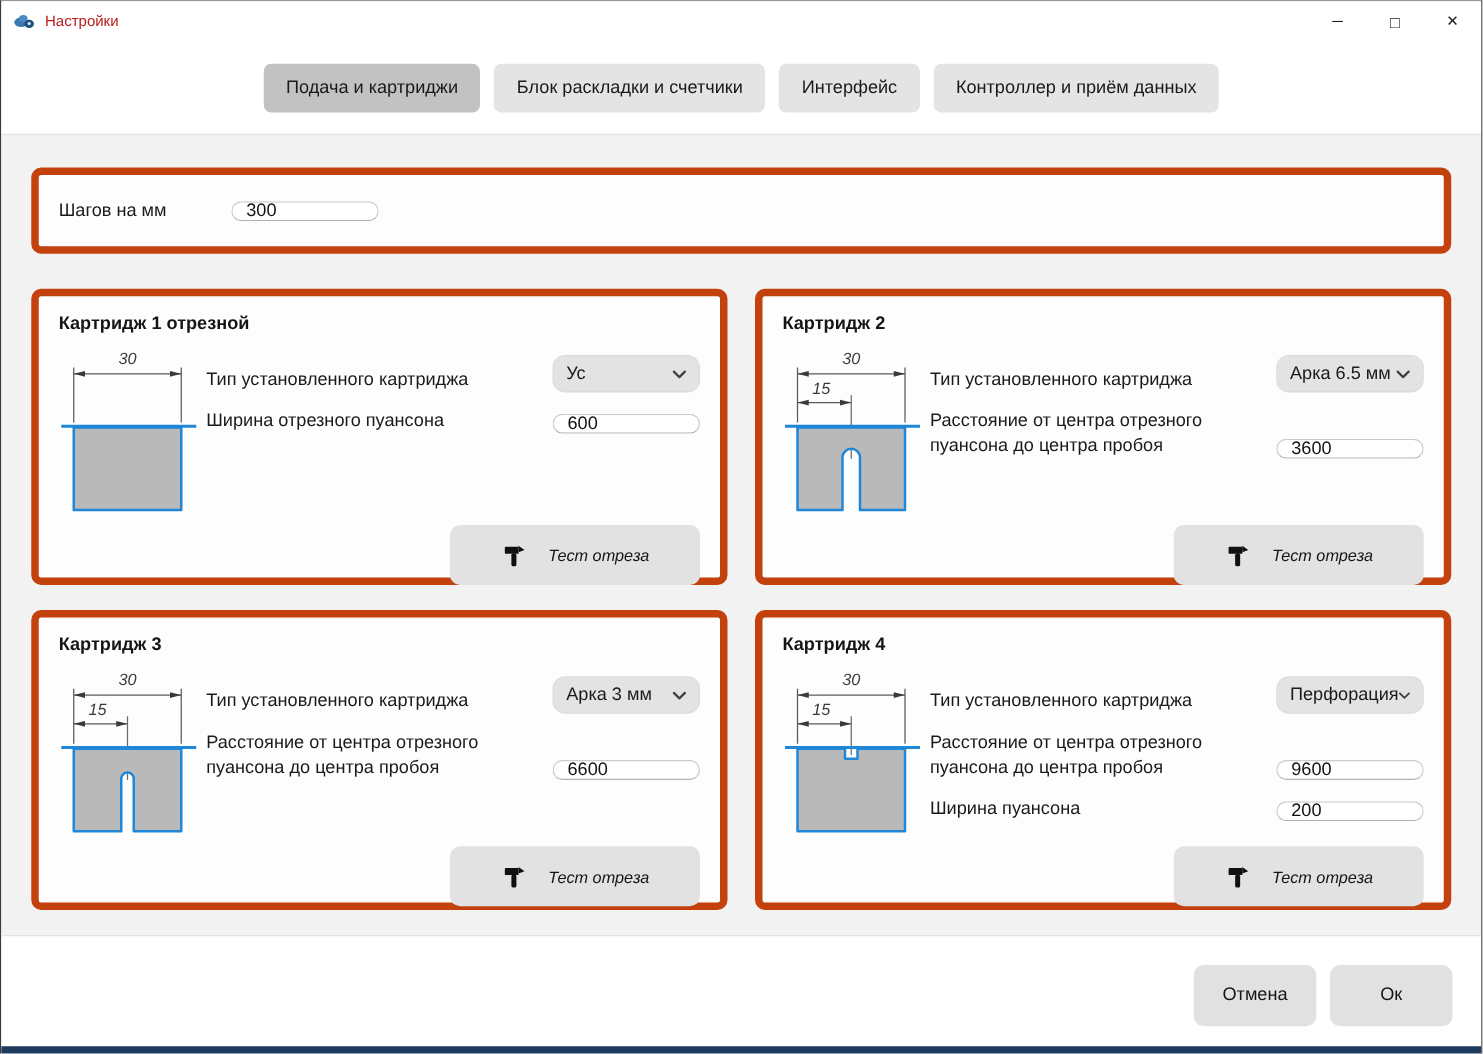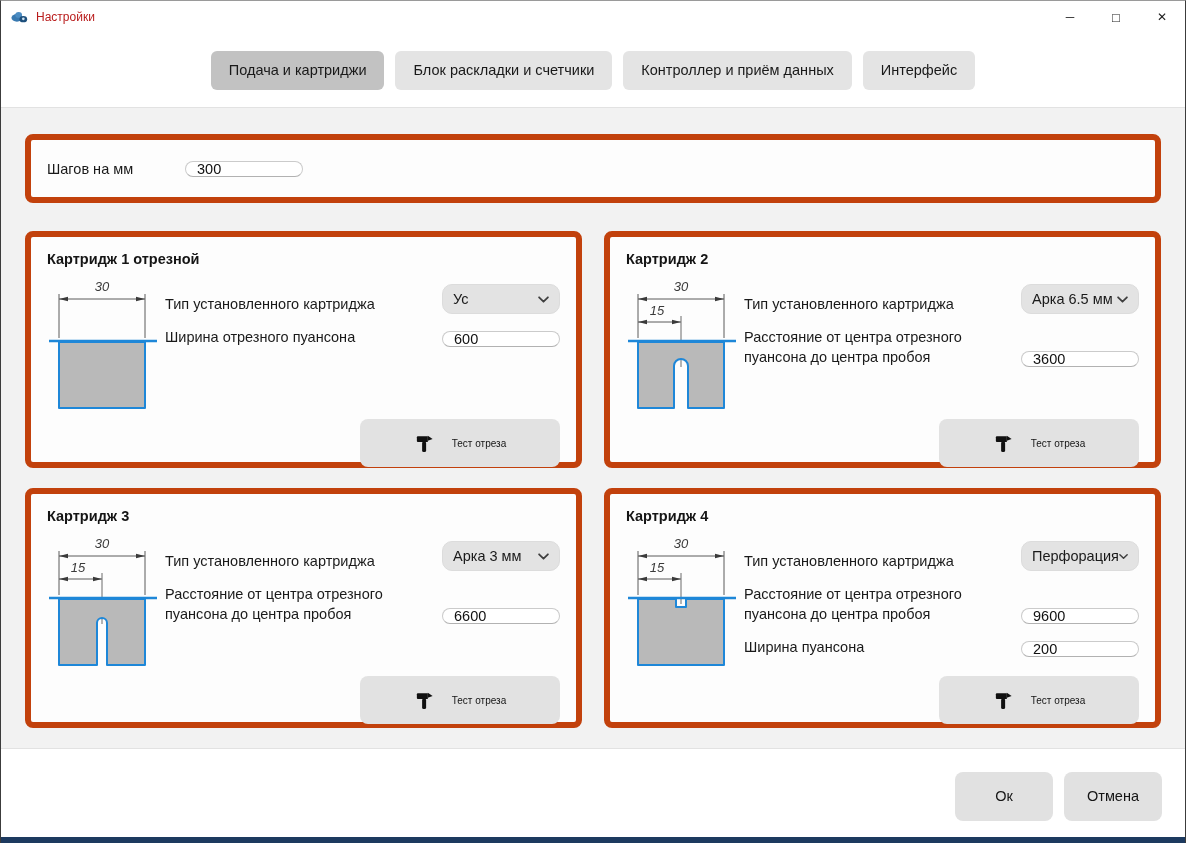--- a/index.html
+++ b/index.html
@@ -40,21 +40,21 @@
   }
   .steps-card .tinput { margin-left:6px; }
   .select {
     width:118px; height:30px; flex:0 0 118px; background:#e3e3e3; border:1px solid #dcdcdc; border-radius:10px;
     display:flex; align-items:center; justify-content:space-between; padding:0 10px; font-size:14.5px;
   }
   .chev { stroke:#3f3f3f; stroke-width:1.6; fill:none; stroke-linecap:round; stroke-linejoin:round; }
   .test-row { display:flex; justify-content:flex-end; margin-top:auto; }
   .test-btn {
     width:200px; height:48px; background:#e2e2e2; border:none; border-radius:8px;
-    display:flex; align-items:center; justify-content:center; gap:17px; font-size:10px; font-family:inherit; color:#151515;
+    display:flex; align-items:center; justify-content:center; gap:17px; font-size:13px; font-family:inherit; color:#151515;font-style:italic;
   }
   
   .footer { flex:0 0 89px; background:#ffffff; border-top:1px solid #e2e2e2; display:flex; align-items:center; justify-content:flex-end; gap:11px; padding:6px 23px 0 0; }
   .foot-btn { width:98px; height:49px; background:#e1e1e1; border:none; border-radius:8px; font-size:14.5px; font-family:inherit; color:#151515; }
   .bottom-accent { flex:0 0 6px; background:#1d3a5f; }
   
   .dl { stroke:#5a5a5a; stroke-width:1; }
   .cl { stroke:#6a6a6a; stroke-width:1; }
   .ah { fill:#3a3a3a; }
   .dt { font-family:"Liberation Sans", sans-serif; font-style:italic; font-size:13px; fill:#3a3a3a; text-anchor:middle; }
@@ -78,22 +78,22 @@
     <div class="win-controls">
       <button class="win-btn">─</button>
       <button class="win-btn maxi">□</button>
       <button class="win-btn">✕</button>
     </div>
   </div>
 
   <div class="tabbar">
     <button class="tab selected">Подача и картриджи</button>
     <button class="tab">Блок раскладки и счетчики</button>
+    <button class="tab">Интерфейс</button>
     <button class="tab">Контроллер и приём данных</button>
-    <button class="tab">Интерфейс</button>
   </div>
 
   <div class="content">
 
     <div class="panel steps-card">
       <span class="steps-label">Шагов на мм</span>
       <input class="tinput" value="300" style="">
     </div>
 
     <div class="cards-grid">
@@ -286,18 +286,18 @@
             </svg>
             <span>Тест отреза</span>
           </button>
         </div>
       </section>
 
     </div>
   </div>
 
   <div class="footer">
+    <button class="foot-btn">Отмена</button>
     <button class="foot-btn">Ок</button>
-    <button class="foot-btn">Отмена</button>
   </div>
   <div class="bottom-accent"></div>
 
 </div>
 
 </body></html>

